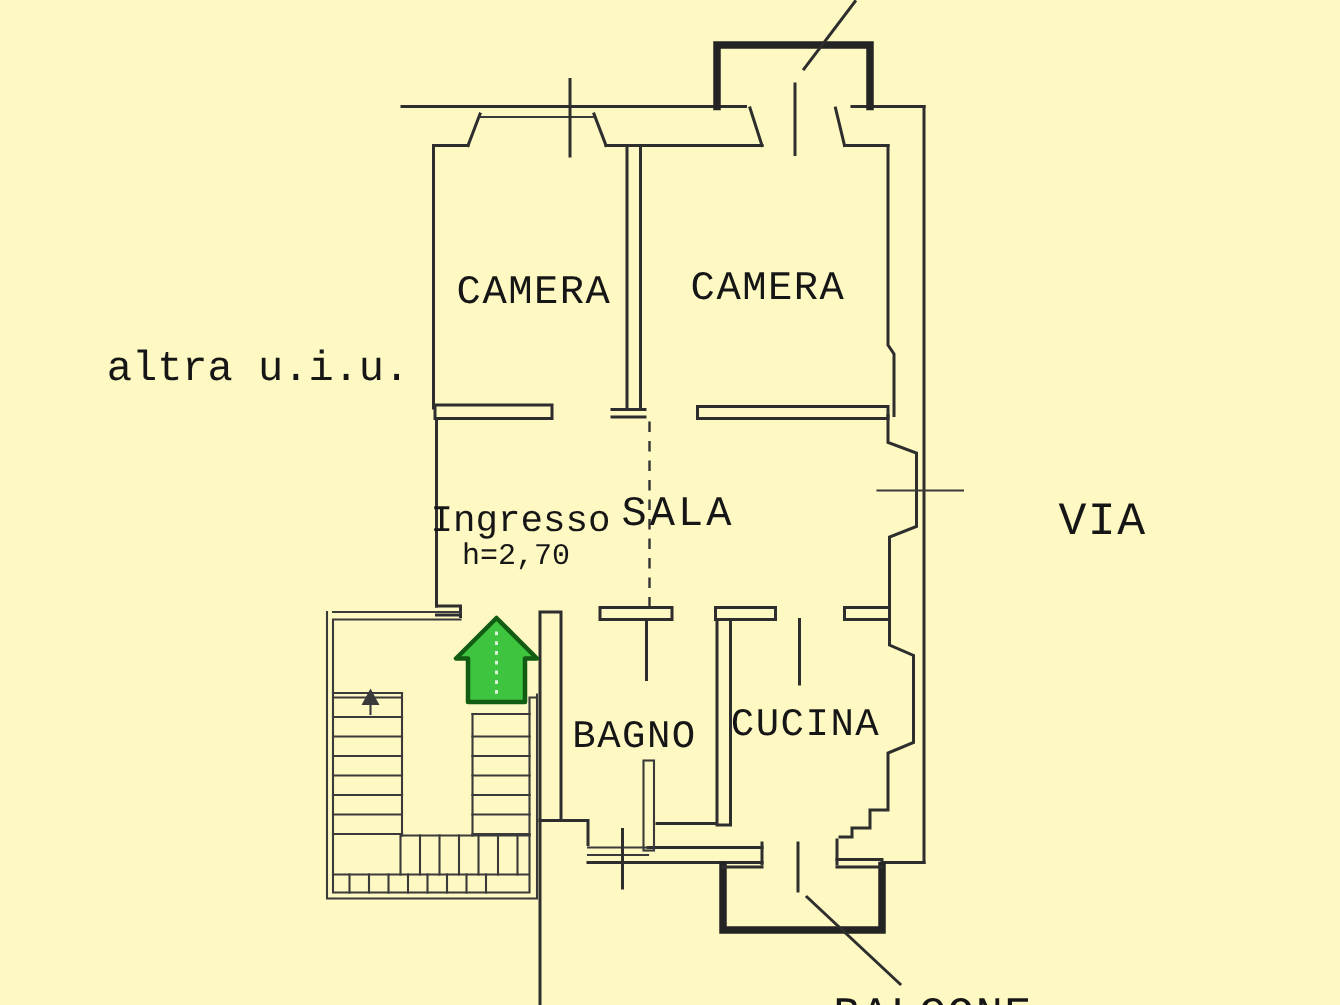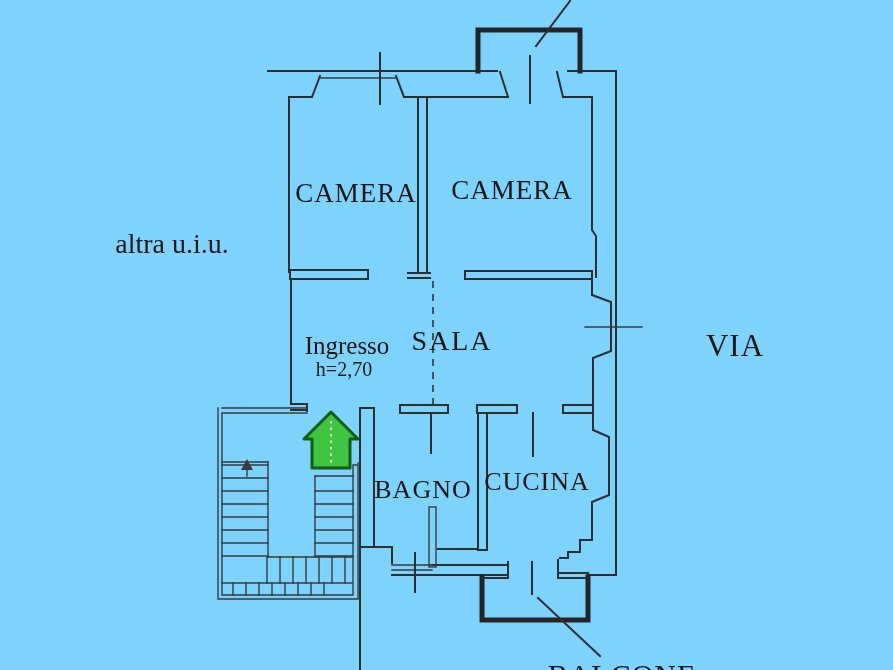--- a/index.html
+++ b/index.html
@@ -1,18 +1,18 @@
 <!DOCTYPE html>
 <html><head>
 <meta charset="utf-8">
 <style>
   html,body{margin:0;padding:0;background:#ffffff;}
   #stage{
-    position:relative;width:893px;height:670px;background:#7dd3fc;
-    overflow:hidden;font-family:Liberation Serif, serif;
+    position:relative;width:893px;height:670px;background:#fef9c3;
+    overflow:hidden;font-family:Liberation Mono, monospace;
   }
   svg{position:absolute;left:0;top:0;}
   .wall{stroke:#2e2e2e;fill:none;stroke-width:2;stroke-linecap:square;}
   .wall-thick{stroke:#242424;fill:none;stroke-width:5;stroke-linecap:square;}
   .thin{stroke:#3a3a3a;fill:none;stroke-width:1.4;stroke-linecap:square;}
   .lbl{fill:#161616;}
 </style>
 </head>
 <body>
 

